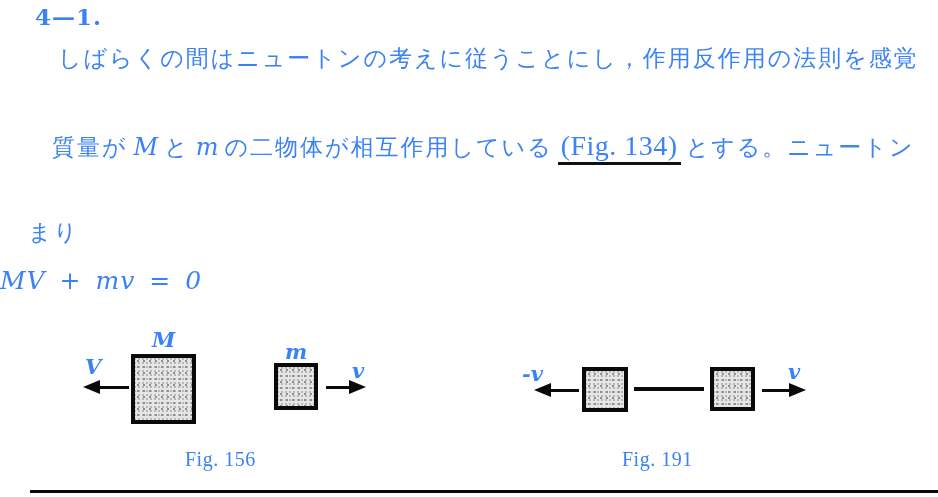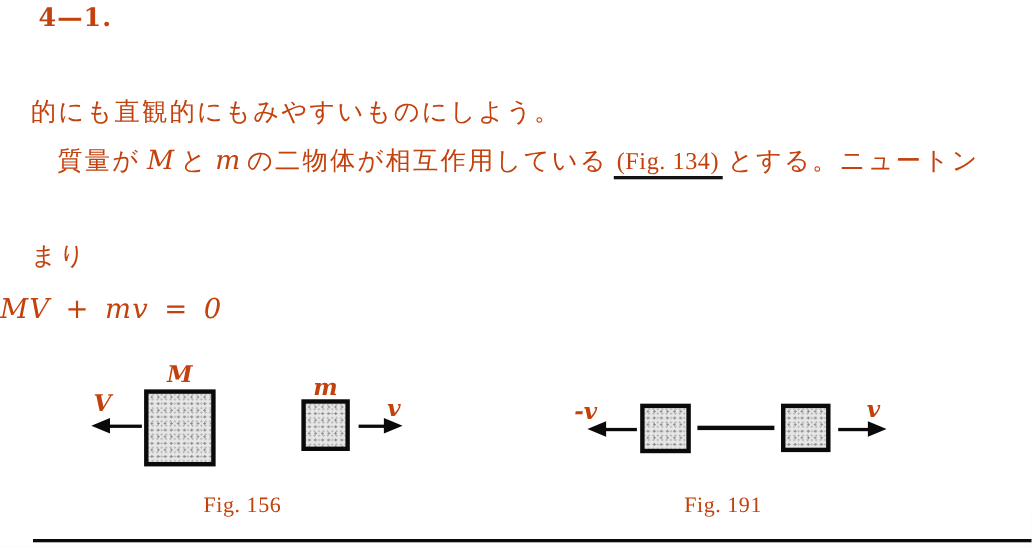--- a/index.html
+++ b/index.html
@@ -1,20 +1,20 @@
 <!DOCTYPE html>
 <html><head>
 <meta charset="utf-8">
 <style>
   html,body{margin:0;padding:0;background:#f5f5f5;}
   .page{
     position:relative;
     width:938px;height:497px;
     background:#ffffff;
-    color:#c2410c;
+    color:#3b82f6;
     font-family:"Liberation Serif","DejaVu Serif",serif;
     overflow:hidden;
   }
   .abs{position:absolute;}
   .heading{
     left:35px;top:3px;
     font-size:23px;font-weight:700;
     letter-spacing:1px;
     font-family:"DejaVu Serif","Liberation Serif",serif;
   }
@@ -31,21 +31,21 @@
   .mathvar{
     font-family:"DejaVu Serif",serif;
     font-style:italic;
     font-size:24px;
     letter-spacing:0;
   }
   .mv{margin:0 6px;}
   .mv-tight{margin-left:6px;margin-right:1px;}
   .figref{
     letter-spacing:0.5px;
-    font-size:22px;
+    font-size:28px;
     border-bottom:3px solid #111;
     padding:0 3px 1px 3px;
     margin:0 5px;
   }
   .equation{
     left:0;top:266px;width:916px;
     text-align:left;
     font-family:"DejaVu Serif",serif;
     font-style:italic;
     font-size:25px;
@@ -90,21 +90,21 @@
     left:30px;right:0;top:490px;height:3px;background:#0a0a0a;
   }
 </style>
 </head>
 <body>
 
 <div class="page">
 
   <div class="abs heading">4—1.</div>
 
-  <div class="abs jp-line" style="top:87px;"><span>的にも直観的にもみやすいものにしよう。</span></div>
+  <div class="abs jp-line indent-lg" style="top:44px;"><span>しばらくの間はニュートンの考えに従うことにし，作用反作用の法則を感覚</span></div>
 
   <div class="abs jp-line indent-sm" style="top:131px;"><span>質量が</span><span class="mathvar mv">M</span><span>と</span><span class="mathvar mv">m</span><span>の二物体が相互作用している</span><span class="figref">(Fig. 134)</span><span>とする。ニュートン</span></div>
 
 
   <div class="abs jp-line" style="top:218px;"><span>まり</span></div>
 
   <div class="abs equation">MV + mv = 0</div>
 
   <div class="abs flabel flabel-center" style="left:131px;top:330px;width:65px;">M</div>
   <div class="abs box" style="left:131px;top:354px;width:57px;height:62px;"></div>

